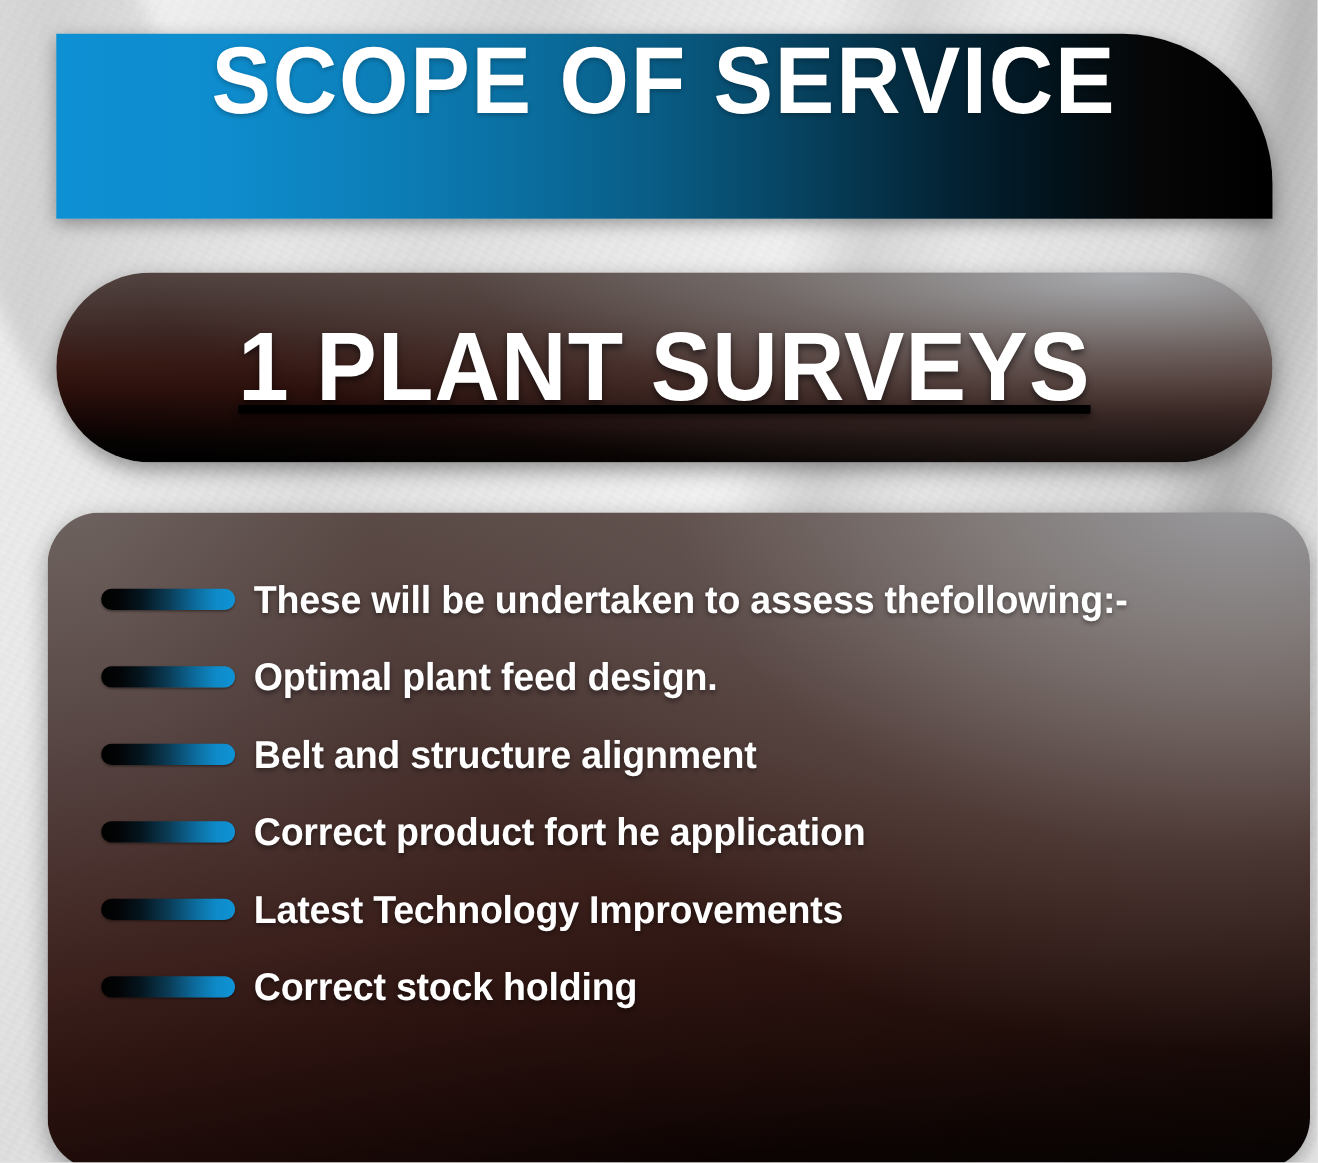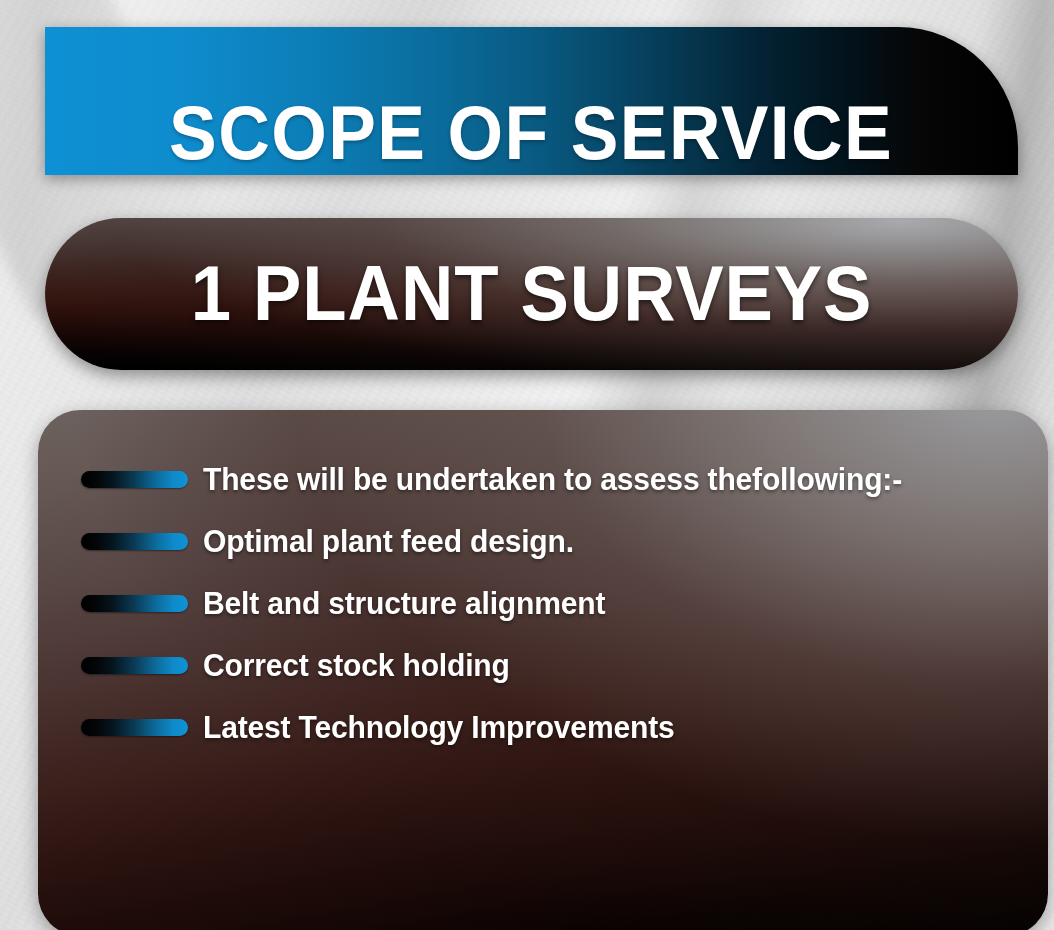--- a/index.html
+++ b/index.html
@@ -82,21 +82,21 @@
     top: 27px;
     width: 973px;
     height: 148px;
     border-radius: 0 120px 0 0;
     background: linear-gradient(90deg,
        #0e90d4 0%, #0e8ccd 14%, #0c7db6 28%, #0a6c9c 40%,
        #095b83 50%, #07496a 58%, #05364e 66%,
        #032233 74%, #02131c 82%, #060606 90%, #000000 100%);
     box-shadow: 0 4px 14px rgba(0,0,0,0.35);
     display: flex;
-    align-items: flex-end;
+    align-items: flex-start;
     justify-content: center;
     overflow: hidden;
   }
   #header-title {
     color: #ffffff;
     font-size: 76px;
     font-weight: bold;
     letter-spacing: 1.5px;
     line-height: 1;
     transform: scaleX(0.94);
@@ -122,20 +122,21 @@
         rgba(40,20,16,0.22) 60%,
         rgba(0,0,0,0) 78%),
       linear-gradient(180deg,
         #5d514e 0%, #4d3c39 18%, #402825 34%,
         #3a1a15 48%, #2c0f0b 62%, #170705 76%, #050202 90%, #000000 100%);
     box-shadow: 0 6px 16px rgba(0,0,0,0.38);
     display: flex;
     align-items: center;
     justify-content: center;
     overflow: hidden;
+    text-decoration: underline;
   }
   #section-pill-title {
     color: #ffffff;
     font-size: 78px;
     font-weight: bold;
     letter-spacing: 1px;
     line-height: 1;
     transform: scaleX(0.93);
     white-space: nowrap;
     text-shadow: 0 3px 6px rgba(0,0,0,0.55);
@@ -234,28 +235,32 @@
       <li class="bullet-row">
         <span class="bullet-marker"></span>
         <span class="bullet-text">Optimal plant feed design.</span>
       </li>
 
       <li class="bullet-row">
         <span class="bullet-marker"></span>
         <span class="bullet-text">Belt and structure alignment</span>
       </li>
 
+      <li class="bullet-row">
+        <span class="bullet-marker"></span>
+        <span class="bullet-text">Correct product fort he application</span>
+      </li>
+
+      <li class="bullet-row">
+        <span class="bullet-marker"></span>
+        <span class="bullet-text">Latest Technology Improvements</span>
+      </li>
 
       <li class="bullet-row">
         <span class="bullet-marker"></span>
         <span class="bullet-text">Correct stock holding</span>
-      </li>
-
-      <li class="bullet-row">
-        <span class="bullet-marker"></span>
-        <span class="bullet-text">Latest Technology Improvements</span>
       </li>
 
 
     </ul>
   </div>
 
 </div>
 
 </body></html>

